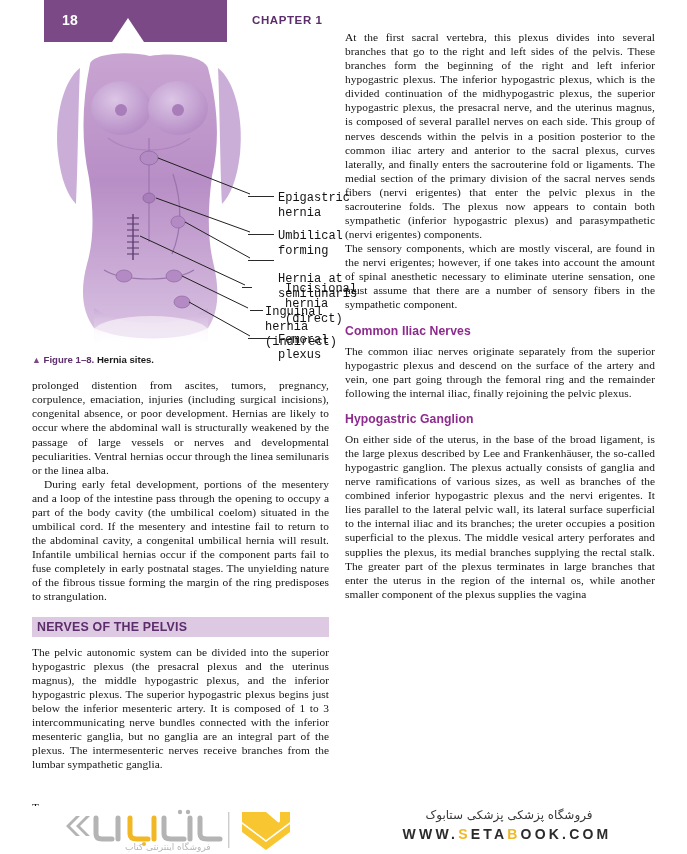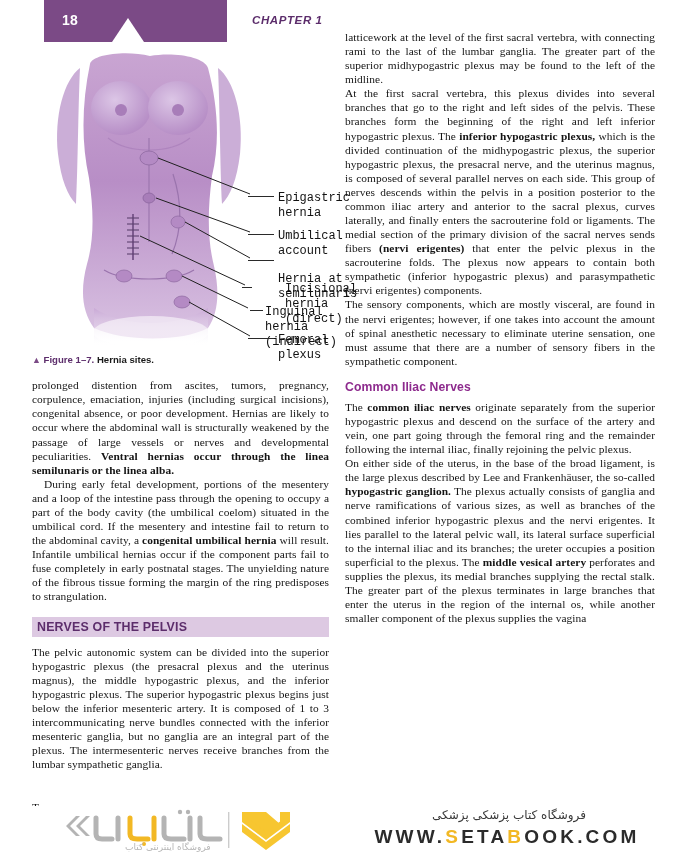--- a/index.html
+++ b/index.html
@@ -53,21 +53,20 @@
   }
   .chapter-label {
     position: absolute;
     left: 240px;
     top: 14px;
     font-family: "Liberation Sans", sans-serif;
     font-weight: bold;
     font-size: 11.5px;
     color: #5c2d6b;
     letter-spacing: 0.6px;
-    font-style: italic;
   }
 
   
   #left-column {
     position: absolute;
     left: 32px;
     top: 46px;
     width: 297px;
   }
   #right-column {
@@ -108,21 +107,21 @@
     margin: 0;
     font-size: 11.4px;
     line-height: 1.235;
     text-align: justify;
     text-justify: inter-word;
     hyphens: none;
     color: #141414;
     letter-spacing: 0.05px;
   }
   p.body.indent { text-indent: 12px; }
-  p.body b { font-weight: bold; margin-top: 34px; }
+  p.body b { font-weight: normal; margin-top: 34px; }
 
   
   .head-a {
     font-family: "Liberation Sans", sans-serif;
     font-weight: bold;
     font-size: 12.4px;
     color: #5c2d6b;
     background: #ddc9e2;
     letter-spacing: 0.2px;
     padding: 3px 14px 3px 5px;
@@ -189,21 +188,21 @@
     direction: rtl;
   }
   .site-url {
     position: absolute;
     right: 20px;
     top: 20px;
     width: 320px;
     text-align: center;
     font-family: "Liberation Sans", sans-serif;
     font-weight: bold;
-    font-size: 19px;
+    font-size: 14px;
     letter-spacing: 3.2px;
     color: #2b2b2b;
   }
   .site-url .hl { color: #f2b824; }
 
   
   .footer-clipped-text {
     position: absolute;
     left: 32px;
     top: 800px;
@@ -305,21 +304,21 @@
         <path d="M150 230 L 216 262"></path>
         <path d="M157 256 L 218 290"></path>
       </g>
     </svg>
 
     <div class="fig-label" style="left:246px; top:145px;">Epigastric
 hernia</div>
     <div class="leader" style="left:216px; top:150px; width:26px;"></div>
 
     <div class="fig-label" style="left:246px; top:183px;">Umbilical
-account</div>
+forming</div>
     <div class="leader" style="left:216px; top:188px; width:26px;"></div>
 
     <div class="fig-label" style="left:246px; top:226px;">Hernia at
 semilunaris</div>
     <div class="leader" style="left:216px; top:214px; width:26px;"></div>
 
     <div class="fig-label" style="left:222px; top:236px;margin-left:31px;">Incisional hernia
 (direct)</div>
     <div class="leader" style="left:210px; top:241px; width:10px;"></div>
 
@@ -327,46 +326,46 @@
 (indirect)</div>
     <div class="leader" style="left:218px; top:264px; width:13px;"></div>
 
     <div class="fig-label" style="left:246px; top:287px;">Femoral
 plexus</div>
     <div class="leader" style="left:216px; top:292px; width:26px;"></div>
   </div>
 
   <div class="fig-caption">
     <span class="fig-tri">▲</span>
-    <span class="fig-num">Figure 1–7.</span>
+    <span class="fig-num">Figure 1–8.</span>
     <span class="fig-text">Hernia sites.</span>
   </div>
 
   <p class="body" id="lp0">prolonged distention from ascites, tumors, pregnancy, corpulence, emaciation, injuries (including surgical incisions), congenital absence, or poor development. Hernias are likely to occur where the abdominal wall is structurally weakened by the passage of large vessels or nerves and developmental peculiarities. <b>Ventral hernias occur through the linea semilunaris or the linea alba.</b></p>
   <p class="body indent" id="lp1">During early fetal development, portions of the mesentery and a loop of the intestine pass through the opening to occupy a part of the body cavity (the umbilical coelom) situated in the umbilical cord. If the mesentery and intestine fail to return to the abdominal cavity, a <b>congenital umbilical hernia</b> will result. Infantile umbilical hernias occur if the component parts fail to fuse completely in early postnatal stages. The unyielding nature of the fibrous tissue forming the margin of the ring predisposes to strangulation.</p>
 
   <div class="head-a">NERVES OF THE PELVIS</div>
 
   <p class="body" id="lp2">The pelvic autonomic system can be divided into the superior hypogastric plexus (the presacral plexus and the uterinus magnus), the middle hypogastric plexus, and the inferior hypogastric plexus. The superior hypogastric plexus begins just below the inferior mesenteric artery. It is composed of 1 to 3 intercommunicating nerve bundles connected with the inferior mesenteric ganglia, but no ganglia are an integral part of the plexus. The intermesenteric nerves receive branches from the lumbar sympathetic ganglia.</p>
 
 </div>
 
 <div class="footer-clipped-text" style="white-space: pre-line;">T
 h</div>
 
 <div id="right-column">
-  <p class="body" id="rp0">latticework at the level of the first sacral vertebra, with connecting rami to the last of the lumbar ganglia. The greater part of the superior midhypogastric plexus may be found to the left of the midline.</p>
 
   <p class="body" id="rp1">At the first sacral vertebra, this plexus divides into several branches that go to the right and left sides of the pelvis. These branches form the beginning of the right and left inferior hypogastric plexus. The <b>inferior hypogastric plexus,</b> which is the divided continuation of the midhypogastric plexus, the superior hypogastric plexus, the presacral nerve, and the uterinus magnus, is composed of several parallel nerves on each side. This group of nerves descends within the pelvis in a position posterior to the common iliac artery and anterior to the sacral plexus, curves laterally, and finally enters the sacrouterine fold or ligaments. The medial section of the primary division of the sacral nerves sends fibers <b>(nervi erigentes)</b> that enter the pelvic plexus in the sacrouterine folds. The plexus now appears to contain both sympathetic (inferior hypogastric plexus) and parasympathetic (nervi erigentes) components.</p>
 
   <p class="body" id="rp2">The sensory components, which are mostly visceral, are found in the nervi erigentes; however, if one takes into account the amount of spinal anesthetic necessary to eliminate uterine sensation, one must assume that there are a number of sensory fibers in the sympathetic component.</p>
 
   <div class="head-b">Common Iliac Nerves</div>
   <p class="body" id="rp3">The <b>common iliac nerves</b> originate separately from the superior hypogastric plexus and descend on the surface of the artery and vein, one part going through the femoral ring and the remainder following the internal iliac, finally rejoining the pelvic plexus.</p>
 
+  <div class="head-b">Hypogastric Ganglion</div>
   <p class="body" id="rp4">On either side of the uterus, in the base of the broad ligament, is the large plexus described by Lee and Frankenhäuser, the so-called <b>hypogastric ganglion.</b> The plexus actually consists of ganglia and nerve ramifications of various sizes, as well as branches of the combined inferior hypogastric plexus and the nervi erigentes. It lies parallel to the lateral pelvic wall, its lateral surface superficial to the internal iliac and its branches; the ureter occupies a position superficial to the plexus. The <b>middle vesical artery</b> perforates and supplies the plexus, its medial branches supplying the rectal stalk. The greater part of the plexus terminates in large branches that enter the uterus in the region of the internal os, while another smaller component of the plexus supplies the vagina</p>
 </div>
 
 <div id="footer-watermark">
   <svg id="brand-logo" viewBox="0 0 230 46">
 
     <g fill="#b4b4b4">
       <polygon points="6,18 16,8 20,8 10,18 20,28 16,28"></polygon>
       <polygon points="16,18 26,8 30,8 20,18 30,28 26,28"></polygon>
     </g>
@@ -392,15 +391,15 @@
 
     <g fill="#f7c630">
       <polygon points="182,4 206,4 220,16 220,4 230,4 230,12 206,30 182,12"></polygon>
     </g>
     <g fill="#f7c630">
       <polygon points="182,6 206,24 230,6 230,14 206,32 182,14"></polygon>
       <polygon points="182,16 206,34 230,16 230,24 206,42 182,24"></polygon>
     </g>
   </svg>
   <div class="brand-fa-sub">فروشگاه اینترنتی کتاب</div>
-  <div class="site-fa">فروشگاه کتاب پزشکی پزشکی</div>
+  <div class="site-fa">فروشگاه پزشکی پزشکی ستابوک</div>
   <div class="site-url" id="site-url"><span>WWW.</span><span class="hl">S</span><span>ETA</span><span class="hl">B</span><span>OOK.COM</span></div>
 </div>
 
 </body></html>

